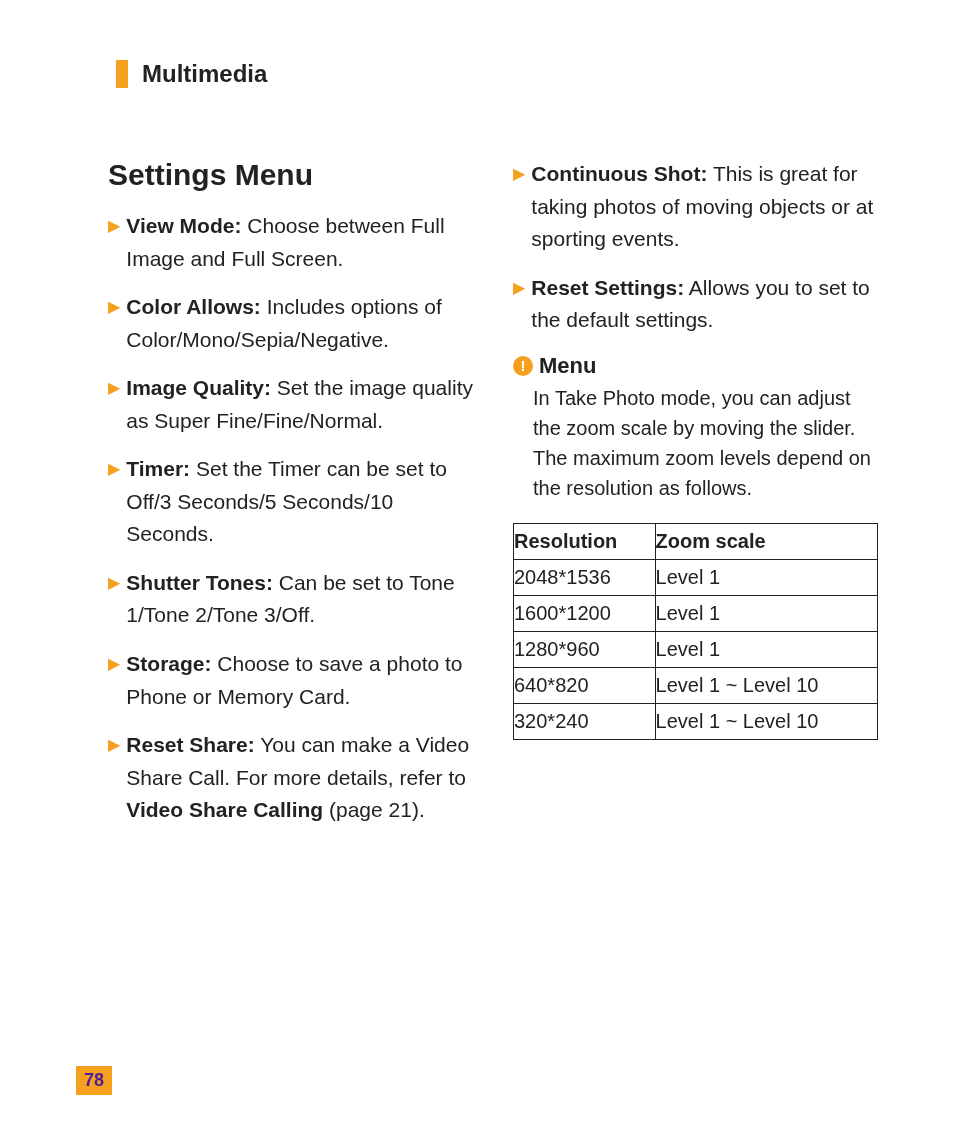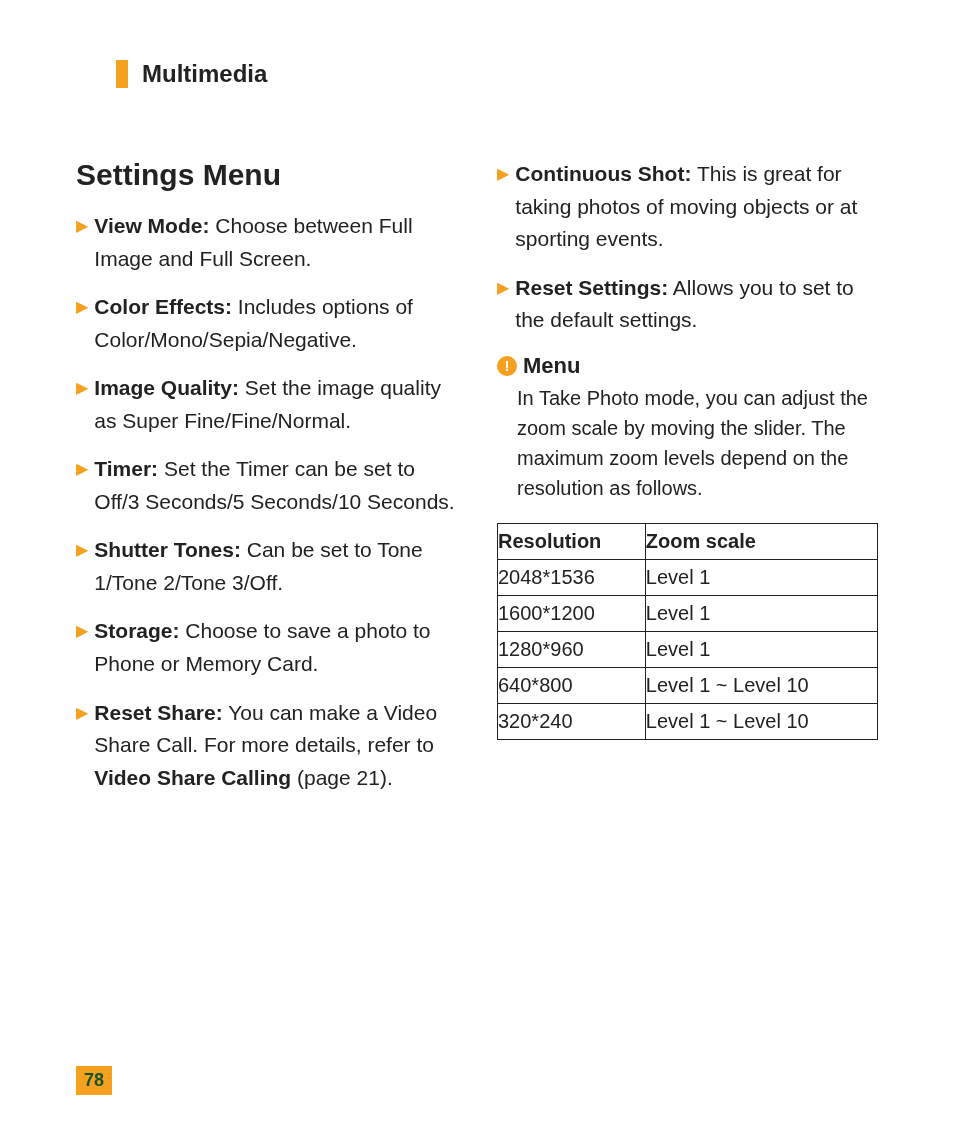--- a/index.html
+++ b/index.html
@@ -27,20 +27,21 @@
     padding-left: 40px;
   }
   .section-title .bar {
     width: 12px;
     height: 28px;
     background: #f6a020; 
   }
   .columns {
     display: flex;
     gap: 40px;
+    margin-left: 32px;
   }
   .col {
     flex: 1;
     min-width: 0;
   }
   .h2 {
     font-size: 30px;
     font-weight: 700;
     margin: 0 0 18px 0;
   }
@@ -103,21 +104,21 @@
     font-weight: 400;
   }
   table.zoom th {
     font-weight: 700;
   }
   .page-number {
     position: absolute;
     left: 76px;
     bottom: 50px;
     background: #f6a020;
-    color: #14532d;
+    color: #4c1d95;
     font-weight: 700;
     font-size: 18px;
     padding: 4px 8px;
   }
 </style>
 </head>
 <body>
 
 <div class="page">
 
@@ -134,21 +135,21 @@
       <div class="item">
         <span class="bullet">▶</span>
         <span class="body">
           <b>View Mode:</b><span> Choose between Full Image and Full Screen.</span>
         </span>
       </div>
 
       <div class="item">
         <span class="bullet">▶</span>
         <span class="body">
-          <b>Color Effects:</b><span> Includes options of Color/Mono/Sepia/Negative.</span>
+          <b>Color Allows:</b><span> Includes options of Color/Mono/Sepia/Negative.</span>
         </span>
       </div>
 
       <div class="item">
         <span class="bullet">▶</span>
         <span class="body">
           <b>Image Quality:</b><span> Set the image quality as Super Fine/Fine/Normal.</span>
         </span>
       </div>
 
@@ -217,21 +218,21 @@
           </tr>
           <tr>
             <td>1600*1200</td>
             <td>Level 1</td>
           </tr>
           <tr>
             <td>1280*960</td>
             <td>Level 1</td>
           </tr>
           <tr>
-            <td>640*800</td>
+            <td>640*820</td>
             <td>Level 1 ~ Level 10</td>
           </tr>
           <tr>
             <td>320*240</td>
             <td>Level 1 ~ Level 10</td>
           </tr>
         </tbody>
       </table>
 
     </div>

